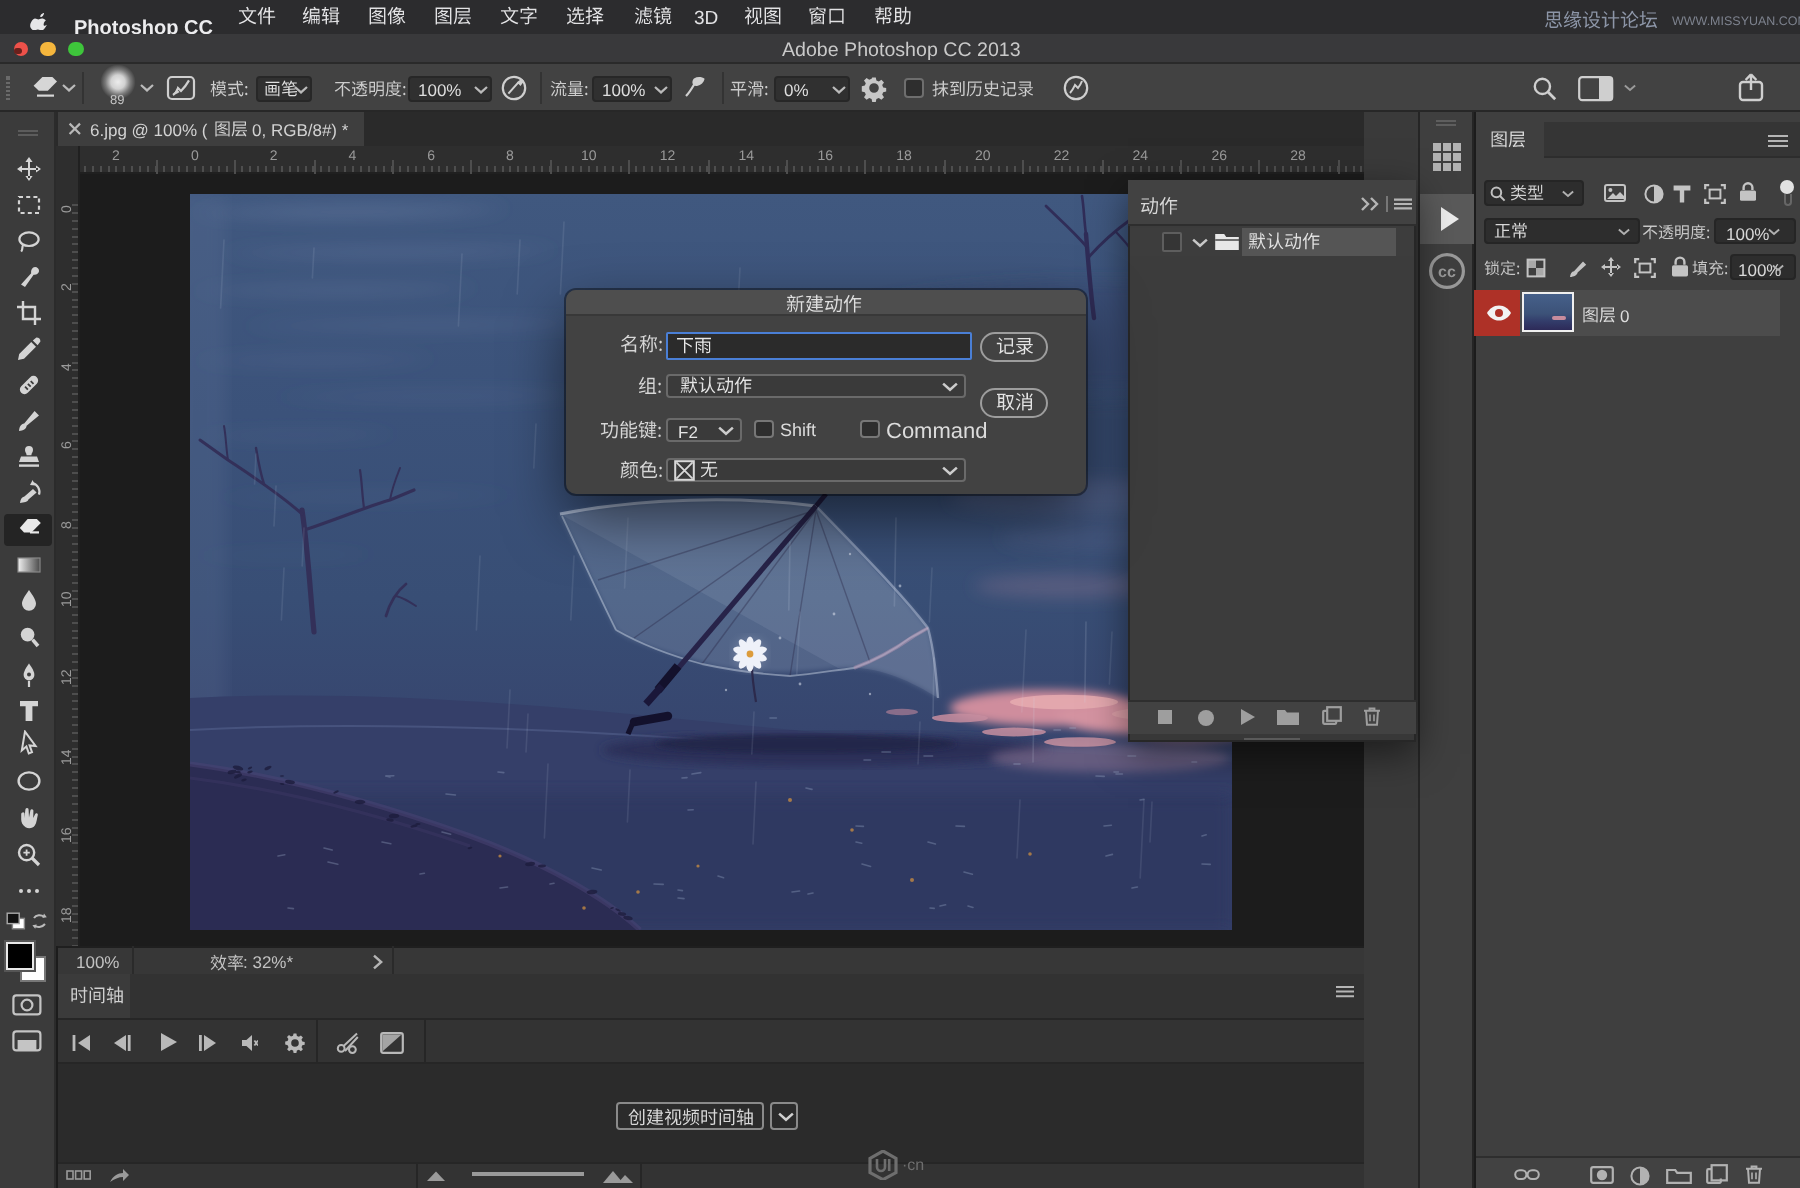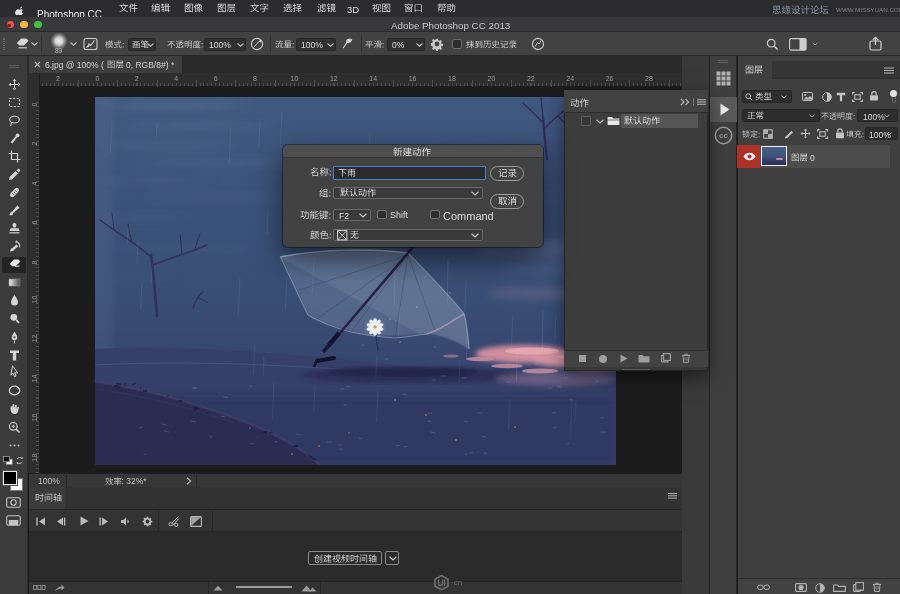--- a/index.html
+++ b/index.html
@@ -3,21 +3,21 @@
 *{margin:0;padding:0;box-sizing:border-box}
 html,body{width:900px;height:594px;overflow:hidden;background:#1c1c1c;
 font-family:"Liberation Sans",sans-serif;-webkit-font-smoothing:antialiased}
 .abs{position:absolute}
 div>svg{display:block}
 </style></head><body>
 <div class="abs" style="left:0;top:0;width:900px;height:17px;background:#2c2c2e"></div>
 <svg style="position:absolute;left:14px;top:3.5px;" width="11" height="11" viewBox="0 0 11 11">
     <path d="M8.1 1.2c.1.7-.2 1.3-.6 1.8-.4.5-1.1.9-1.7.8-.1-.6.2-1.3.6-1.7C6.8 1.6 7.6 1.2 8.1 1.2zM9.9 8.6c-.3.7-.5 1-.9 1.6-.6.9-1.4 2-2.4 2-.9 0-1.1-.6-2.3-.6-1.2 0-1.5.6-2.3.6-1 0-1.7-1-2.3-1.9C-1.2 8.4.9 4.8 2.5 4.7c.9 0 1.6.6 2.1.6.5 0 1.4-.7 2.4-.6.4 0 1.6.2 2.3 1.3-.1.1-1.4.8-1.4 2.4C8 10.3 9.6 8.5 9.9 8.6z" transform="translate(1.5,1.5) scale(0.8)" fill="#e6e6e8"></path>
   </svg>
-<div class="abs" style="left:37px;top:9px;color:#ececee;font-size:10px;font-weight:normal">Photoshop CC</div>
+<div class="abs" style="left:37px;top:9px;color:#ececee;font-size:10px;font-weight:bold">Photoshop CC</div>
 <svg style="position:absolute;left:118.5px;top:3.2px;" width="19.0" height="11.2" viewBox="0 0 19.0 11.2">
     <path d="M4.0 0.6C4.3 1.0 4.6 1.7 4.7 2.1L5.5 1.8C5.4 1.4 5.0 0.8 4.8 0.4ZM0.5 2.1L0.5 2.8L2.0 2.8C2.5 4.2 3.3 5.5 4.2 6.5C3.2 7.4 1.9 8.0 0.3 8.5C0.5 8.6 0.7 9.0 0.8 9.1C2.4 8.6 3.7 7.9 4.8 7.0C5.8 8.0 7.1 8.7 8.7 9.1C8.8 8.9 9.0 8.6 9.2 8.4C7.7 8.1 6.4 7.4 5.3 6.5C6.3 5.5 7.0 4.3 7.6 2.8L9.1 2.8L9.1 2.1ZM4.8 6.0C3.9 5.1 3.2 4.0 2.7 2.8L6.8 2.8C6.3 4.1 5.6 5.1 4.8 6.0ZM12.5 5.2L12.5 5.9L15.2 5.9L15.2 9.2L16.0 9.2L16.0 5.9L18.6 5.9L18.6 5.2L16.0 5.2L16.0 3.1L18.1 3.1L18.1 2.4L16.0 2.4L16.0 0.5L15.2 0.5L15.2 2.4L14.0 2.4C14.1 1.9 14.2 1.5 14.3 1.0L13.6 0.9C13.4 2.1 13.0 3.4 12.4 4.2C12.6 4.2 12.9 4.4 13.0 4.5C13.3 4.1 13.5 3.6 13.7 3.1L15.2 3.1L15.2 5.2ZM12.0 0.5C11.5 1.9 10.7 3.3 9.8 4.2C9.9 4.4 10.1 4.8 10.2 5.0C10.5 4.6 10.8 4.2 11.1 3.8L11.1 9.1L11.8 9.1L11.8 2.7C12.1 2.1 12.5 1.4 12.7 0.7Z" fill="#e2e2e4"></path>
   </svg>
 <svg style="position:absolute;left:150.5px;top:3.2px;" width="19.0" height="11.2" viewBox="0 0 19.0 11.2">
     <path d="M0.4 7.9L0.6 8.5C1.3 8.2 2.3 7.8 3.3 7.4L3.2 6.9C2.1 7.3 1.1 7.6 0.4 7.9ZM0.6 4.4C0.7 4.3 0.9 4.3 1.9 4.1C1.6 4.7 1.3 5.2 1.1 5.4C0.8 5.8 0.6 6.0 0.4 6.0C0.5 6.2 0.6 6.5 0.6 6.7C0.8 6.6 1.1 6.5 3.2 6.0C3.2 5.8 3.2 5.6 3.2 5.4L1.6 5.7C2.3 4.8 2.9 3.8 3.5 2.7L2.9 2.4C2.7 2.8 2.5 3.1 2.3 3.5L1.3 3.6C1.8 2.8 2.3 1.7 2.7 0.7L2.0 0.4C1.7 1.6 1.1 2.8 0.9 3.1C0.7 3.5 0.5 3.7 0.4 3.7C0.4 3.9 0.5 4.2 0.6 4.4ZM5.9 5.1L5.9 6.5L5.1 6.5L5.1 5.1ZM6.4 5.1L7.1 5.1L7.1 6.5L6.4 6.5ZM4.6 4.5L4.6 9.1L5.1 9.1L5.1 7.0L5.9 7.0L5.9 8.8L6.4 8.8L6.4 7.0L7.1 7.0L7.1 8.8L7.6 8.8L7.6 7.0L8.3 7.0L8.3 8.5C8.3 8.5 8.2 8.6 8.2 8.6C8.1 8.6 7.9 8.6 7.7 8.6C7.8 8.7 7.9 8.9 7.9 9.1C8.2 9.1 8.5 9.1 8.6 9.0C8.8 8.9 8.8 8.7 8.8 8.5L8.8 4.5L8.3 4.5ZM7.6 5.1L8.3 5.1L8.3 6.5L7.6 6.5ZM5.7 0.6C5.9 0.8 6.1 1.2 6.2 1.4L3.9 1.4L3.9 3.5C3.9 5.0 3.8 7.1 3.0 8.6C3.1 8.7 3.4 8.9 3.5 9.0C4.4 7.5 4.6 5.2 4.6 3.7L8.7 3.7L8.7 1.4L6.9 1.4C6.8 1.1 6.6 0.7 6.4 0.4ZM4.6 2.1L8.1 2.1L8.1 3.1L4.6 3.1ZM14.7 1.3L17.3 1.3L17.3 2.2L14.7 2.2ZM14.1 0.7L14.1 2.8L18.0 2.8L18.0 0.7ZM10.3 5.2C10.3 5.2 10.6 5.1 11.0 5.1L11.8 5.1L11.8 6.5L9.9 6.8L10.0 7.5L11.8 7.1L11.8 9.1L12.5 9.1L12.5 7.0L13.6 6.8L13.5 6.2L12.5 6.4L12.5 5.1L13.3 5.1L13.3 4.5L12.5 4.5L12.5 3.0L11.8 3.0L11.8 4.5L10.9 4.5C11.2 3.8 11.4 3.0 11.7 2.2L13.4 2.2L13.4 1.5L11.8 1.5C11.9 1.2 12.0 0.9 12.1 0.6L11.4 0.4C11.3 0.8 11.2 1.2 11.2 1.5L9.9 1.5L9.9 2.2L11.0 2.2C10.8 3.0 10.6 3.6 10.5 3.8C10.3 4.3 10.2 4.6 10.1 4.6C10.1 4.8 10.2 5.1 10.3 5.2ZM17.2 3.9L17.2 4.7L14.8 4.7L14.8 3.9ZM13.3 7.7L13.4 8.3L17.2 8.0L17.2 9.2L17.9 9.2L17.9 8.0L18.6 7.9L18.6 7.3L17.9 7.4L17.9 3.9L18.6 3.9L18.6 3.3L13.5 3.3L13.5 3.9L14.2 3.9L14.2 7.6ZM17.2 5.3L17.2 6.1L14.8 6.1L14.8 5.3ZM17.2 6.6L17.2 7.4L14.8 7.6L14.8 6.6Z" fill="#e2e2e4"></path>
   </svg>
 <svg style="position:absolute;left:183.5px;top:3.2px;" width="19.0" height="11.2" viewBox="0 0 19.0 11.2">
     <path d="M3.6 5.7C4.3 5.9 5.3 6.2 5.8 6.5L6.1 6.0C5.6 5.8 4.6 5.5 3.9 5.3ZM2.6 7.0C3.9 7.1 5.6 7.5 6.5 7.8L6.8 7.3C5.9 7.0 4.2 6.6 2.9 6.5ZM0.8 0.8L0.8 9.2L1.5 9.2L1.5 8.8L8.0 8.8L8.0 9.2L8.7 9.2L8.7 0.8ZM1.5 8.1L1.5 1.5L8.0 1.5L8.0 8.1ZM3.9 1.7C3.5 2.5 2.6 3.2 1.8 3.7C2.0 3.8 2.2 4.0 2.3 4.1C2.6 3.9 2.9 3.7 3.2 3.4C3.5 3.7 3.8 4.0 4.2 4.3C3.4 4.7 2.5 4.9 1.7 5.1C1.8 5.2 1.9 5.5 2.0 5.7C2.9 5.5 3.9 5.1 4.8 4.6C5.6 5.1 6.5 5.4 7.4 5.6C7.5 5.4 7.7 5.2 7.8 5.0C7.0 4.9 6.1 4.6 5.4 4.3C6.1 3.8 6.7 3.3 7.1 2.6L6.7 2.4L6.6 2.4L4.1 2.4C4.3 2.3 4.4 2.1 4.5 1.9ZM3.6 3.1L3.7 3.0L6.1 3.0C5.8 3.4 5.3 3.7 4.8 4.0C4.3 3.7 3.9 3.4 3.6 3.1ZM14.1 1.7L15.8 1.7C15.7 1.9 15.5 2.2 15.3 2.4L13.5 2.4C13.7 2.2 13.9 1.9 14.1 1.7ZM14.1 0.4C13.7 1.2 13.0 2.2 11.9 3.0C12.1 3.1 12.3 3.3 12.4 3.4C12.6 3.3 12.7 3.2 12.9 3.0L12.9 4.5L14.4 4.5C13.9 4.9 13.2 5.3 12.2 5.6C12.4 5.7 12.5 5.9 12.6 6.0C13.5 5.8 14.1 5.4 14.6 5.1C14.7 5.2 14.9 5.4 15.0 5.5C14.3 6.1 13.1 6.7 12.2 7.0C12.4 7.1 12.5 7.3 12.6 7.4C13.5 7.1 14.5 6.5 15.2 5.9C15.3 6.1 15.4 6.3 15.5 6.5C14.7 7.2 13.3 8.0 12.1 8.3C12.3 8.4 12.5 8.7 12.6 8.8C13.6 8.5 14.8 7.8 15.6 7.1C15.7 7.7 15.6 8.2 15.4 8.4C15.2 8.5 15.1 8.6 14.9 8.6C14.7 8.6 14.5 8.5 14.3 8.5C14.4 8.7 14.4 9.0 14.4 9.1C14.7 9.2 14.9 9.2 15.0 9.2C15.4 9.2 15.6 9.1 15.9 8.8C16.3 8.4 16.4 7.4 16.1 6.4L16.6 6.2C16.9 7.2 17.5 8.1 18.2 8.6C18.4 8.4 18.6 8.2 18.7 8.1C18.0 7.7 17.4 6.9 17.1 5.9C17.5 5.7 17.8 5.5 18.1 5.3L17.7 4.9C17.2 5.2 16.5 5.6 15.9 5.9C15.7 5.5 15.4 5.1 15.0 4.7L15.2 4.5L18.0 4.5L18.0 2.4L16.0 2.4C16.3 2.1 16.6 1.7 16.8 1.4L16.3 1.1L16.2 1.1L14.5 1.1L14.8 0.6ZM13.5 3.0L15.2 3.0C15.2 3.3 15.1 3.6 14.8 3.9L13.5 3.9ZM15.8 3.0L17.4 3.0L17.4 3.9L15.6 3.9C15.7 3.6 15.8 3.3 15.8 3.0ZM12.0 0.5C11.5 1.9 10.7 3.3 9.8 4.2C9.9 4.4 10.1 4.8 10.2 5.0C10.5 4.6 10.7 4.3 11.0 3.9L11.0 9.1L11.7 9.1L11.7 2.8C12.1 2.1 12.4 1.4 12.7 0.7Z" fill="#e2e2e4"></path>
   </svg>
 <svg style="position:absolute;left:217px;top:3.2px;" width="19.0" height="11.2" viewBox="0 0 19.0 11.2">

